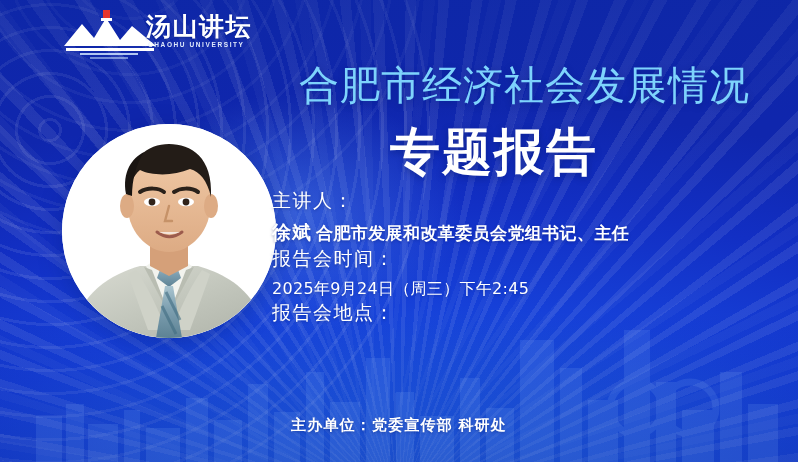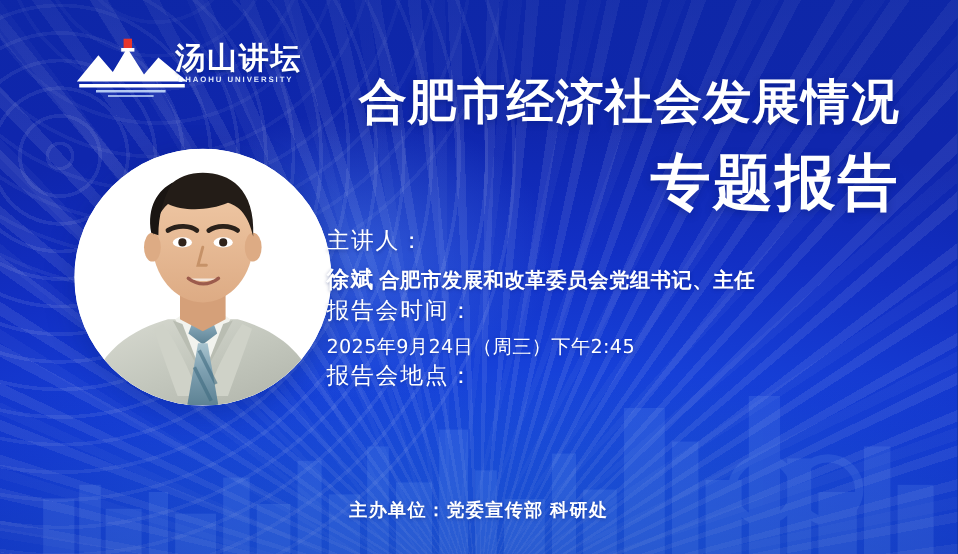--- a/index.html
+++ b/index.html
@@ -102,21 +102,21 @@
     left: 0; bottom: 0;
     width: 798px;
     height: 150px;
     opacity: .22;
   }
 
   
   .logo {
     position: absolute;
     left: 62px;
-    top: 30px;
+    top: 8px;
     width: 178px;
     height: 56px;
   }
   .logo-mark { position: absolute; left: 0; top: 2px; width: 96px; height: 52px; }
   .logo-text {
     position: absolute;
     left: 84px;
     top: 2px;
     color: #ffffff;
     font-size: 25px;
@@ -153,39 +153,39 @@
   .portrait svg { display: block; }
 
   
   .headline {
     position: absolute;
     left: 238px;
     top: 62px;
     width: 512px;
   }
   .title-1 {
-    color: #ffffff;
+    color: #7dd3fc;
     font-size: 40px;
     line-height: 46px;
-    font-weight: 700;
+    font-weight: 400;
     letter-spacing: 1px;
     font-family: "DejaVu Sans", "Liberation Sans", sans-serif;
     text-align: right;
     white-space: nowrap;
     text-shadow: 0 2px 6px rgba(4,22,96,.40);
   }
   .title-2 {
     margin-top: 16px;
     color: #ffffff;
     font-size: 50px;
     line-height: 56px;
     font-weight: 700;
     letter-spacing: 2px;
     font-family: "DejaVu Sans", "Liberation Sans", sans-serif;
-    text-align: right;
+    text-align: center;
     white-space: nowrap;
     text-shadow: 0 2px 7px rgba(4,22,96,.42);
   }
 
   
   .info {
     position: absolute;
     left: 272px;
     top: 188px;
     width: 500px;

